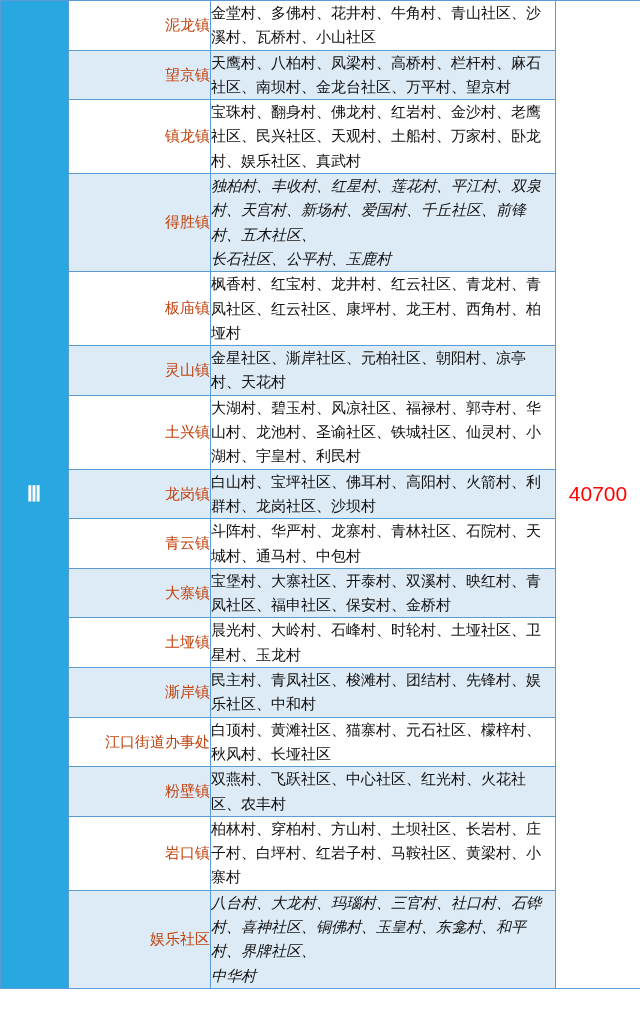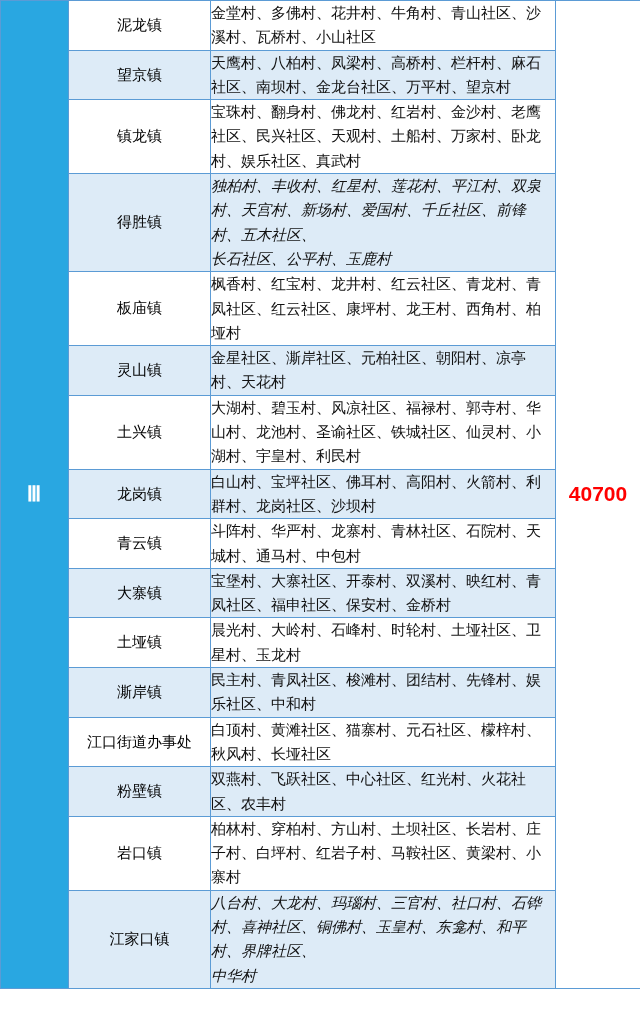--- a/index.html
+++ b/index.html
@@ -43,29 +43,29 @@
     font-weight: bold;
     font-size: 21px;
     font-family: "Liberation Serif", serif;
     letter-spacing: 1px;
   }
   .num-cell {
     background: #ffffff;
     color: #ff0000;
     text-align: center;
     font-size: 21px;
-    font-weight: bold;
+    font-weight: normal;
     font-family: "Liberation Sans", sans-serif;
     vertical-align: top;
     padding-top: 8px;
   }
   .town-cell {
-    text-align: center;
+    text-align: right;
     font-size: 15px;
-    color: #000000;
+    color: #c2410c;
     padding: 6px 4px;
     line-height: 1.5;
   }
   .vill-cell {
     text-align: left;
     font-size: 15px;
     color: #111111;
     padding: 7px 8px 7px 8px;
     line-height: 1.62;
     word-break: break-all;
@@ -149,21 +149,21 @@
       </tr>
       <tr class="row-blue">
         <td class="town-cell">粉壁镇</td>
         <td class="vill-cell">双燕村、飞跃社区、中心社区、红光村、火花社区、农丰村</td>
       </tr>
       <tr class="row-white">
         <td class="town-cell">岩口镇</td>
         <td class="vill-cell">柏林村、穿柏村、方山村、土坝社区、长岩村、庄子村、白坪村、红岩子村、马鞍社区、黄梁村、小寨村</td>
       </tr>
       <tr class="row-blue">
-        <td class="town-cell">江家口镇</td>
+        <td class="town-cell">娱乐社区</td>
         <td class="vill-cell">
             <span class="line">八台村、大龙村、玛瑙村、三官村、社口村、石铧村、喜神社区、铜佛村、玉皇村、东龛村、和平村、界牌社区、</span>
             <span class="line">中华村</span>
           </td>
       </tr>
     </tbody>
   </table>
 </div>
 
 </body></html>

